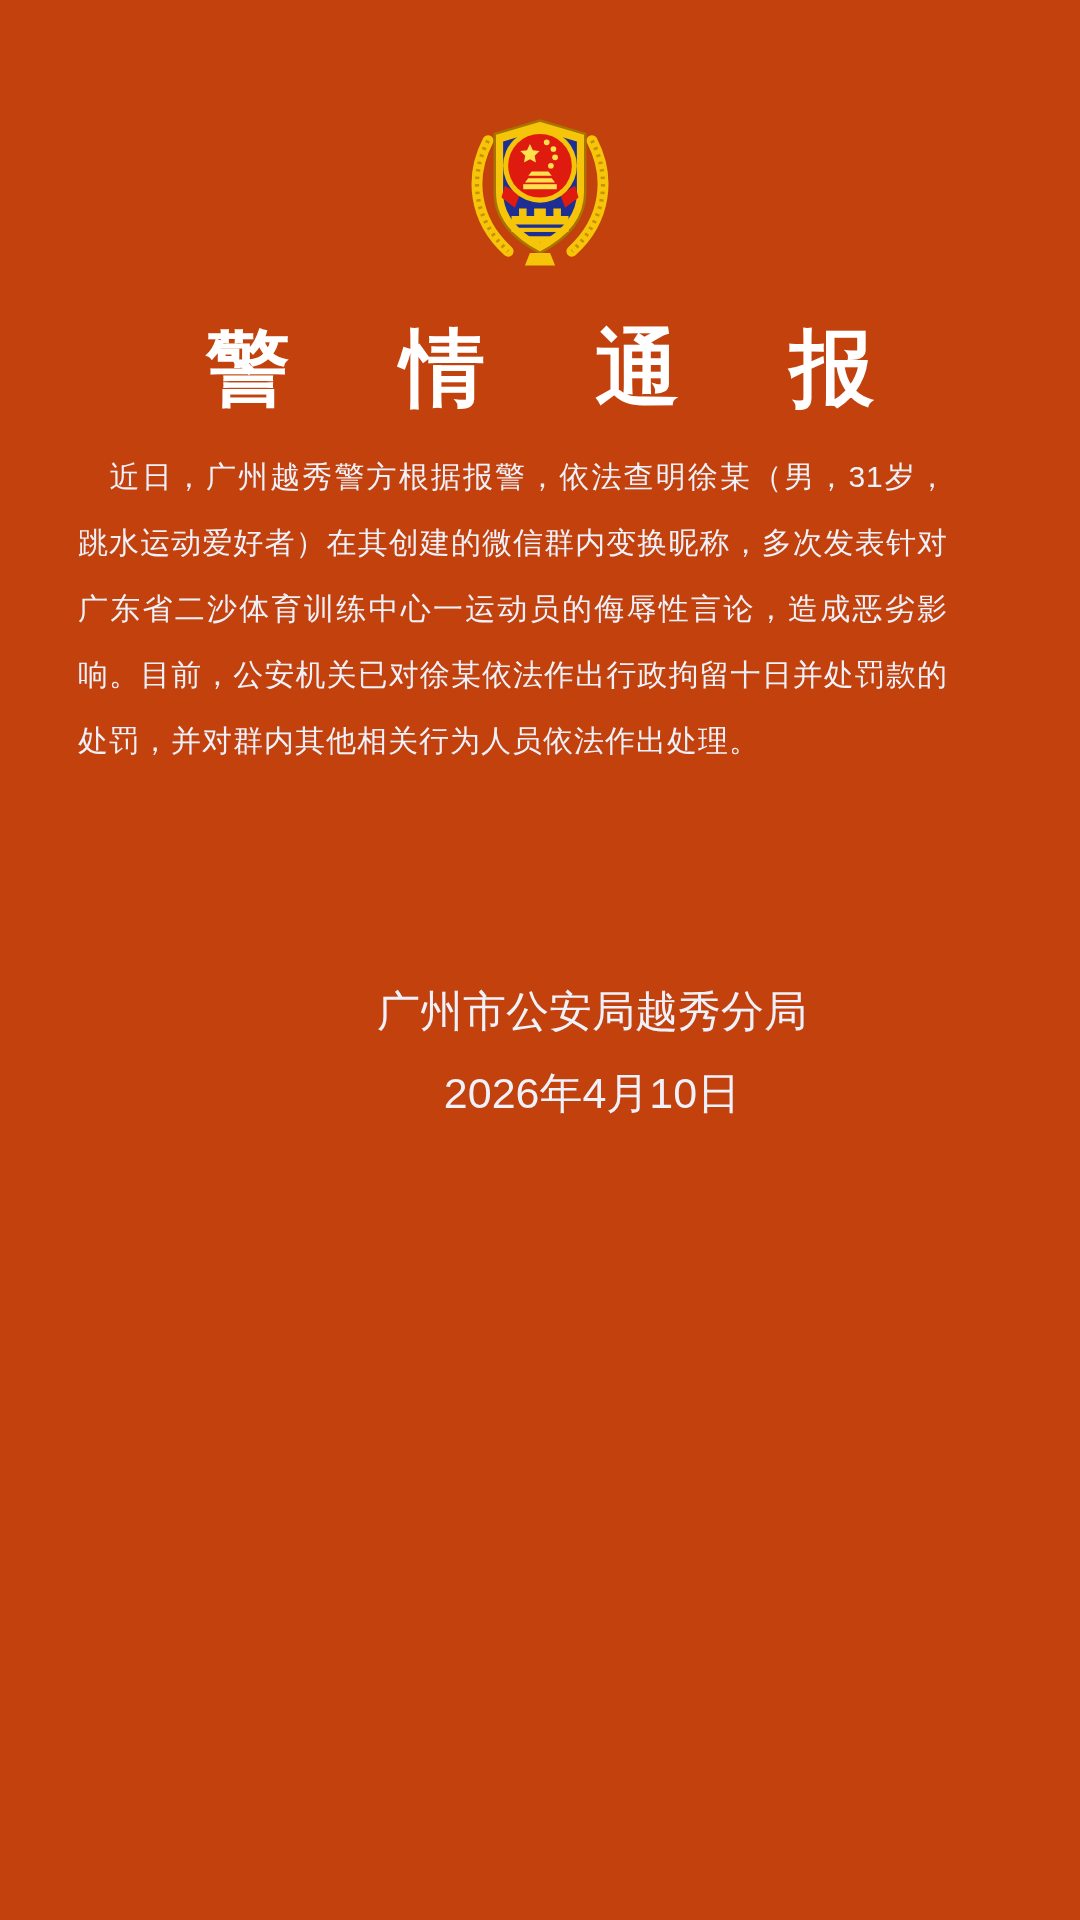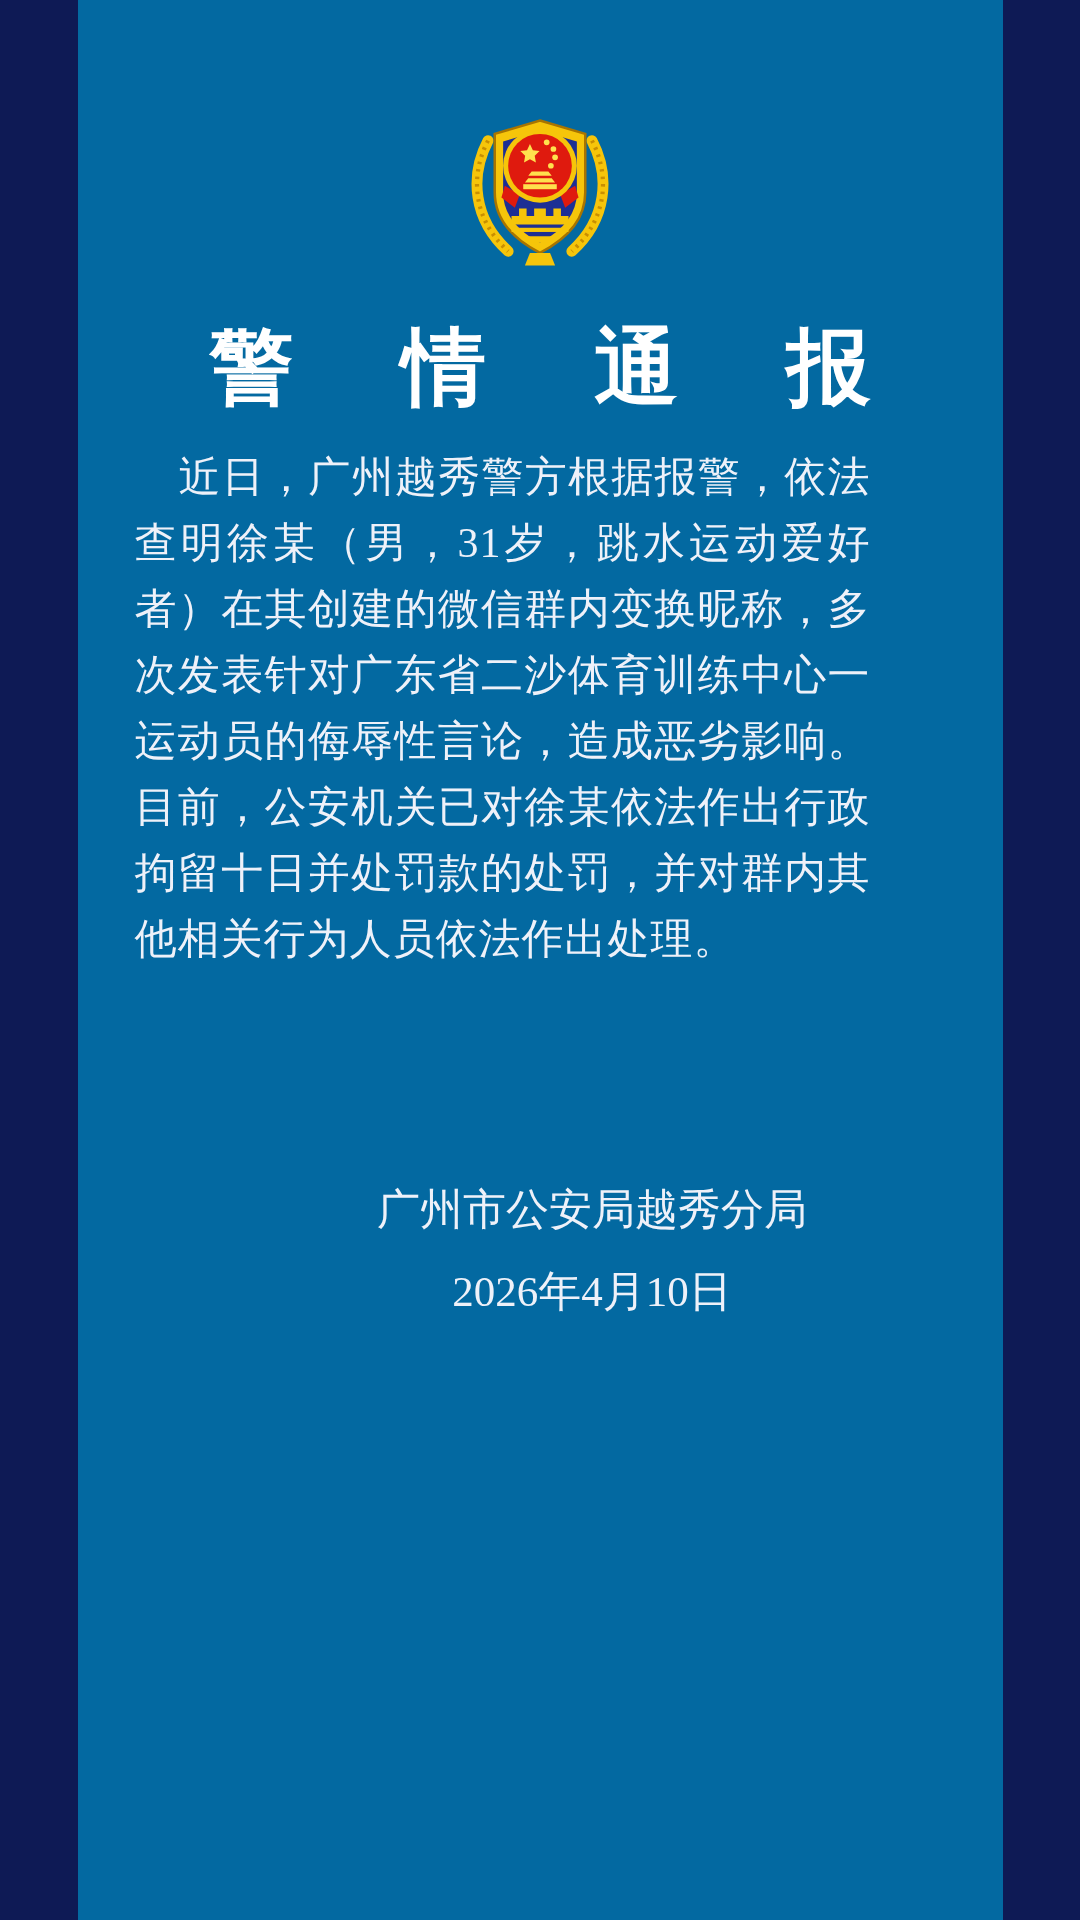--- a/index.html
+++ b/index.html
@@ -1,41 +1,41 @@
 <!DOCTYPE html>
 <html><head>
 <meta charset="utf-8">
 <style>
   html,body{margin:0;padding:0;background:#0e1a55;}
   .page{
     position:relative;
-    width:925px;height:1920px;
+    width:1080px;height:1920px;
     margin:0 auto;
-    background:#0369a1;
+    background:#c2410c;
     overflow:hidden;
-    font-family:Liberation Serif, serif;
+    font-family:Liberation Sans, sans-serif;
     color:#f3f5fa;
   }
   .emblem-wrap{
     padding-top:92px;
     display:flex;justify-content:center;
   }
   .notice-title{
     margin:54px 0 0 0;
     text-align:center;
     font-size:84px;
     font-weight:700;
     letter-spacing:0.52em;
     text-indent:0.52em; 
     line-height:1.1;
     color:#ffffff;
   }
   .notice-body{
-    margin:30px 132px 0 57px;
-    font-size:42px;
+    margin:30px 132px 0 78px;
+    font-size:30px;
     line-height:66px;
     text-align:justify;
     text-justify:inter-character;
     letter-spacing:1px;
     color:#eef1f9;
   }
   .notice-body p{
     margin:0;
     text-indent:1.05em;
   }

